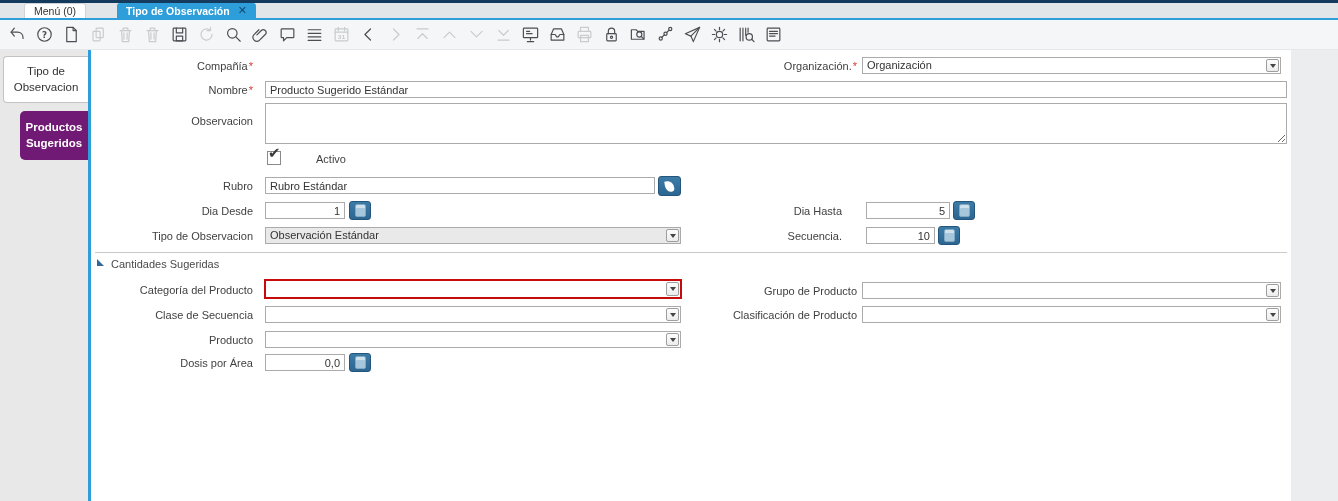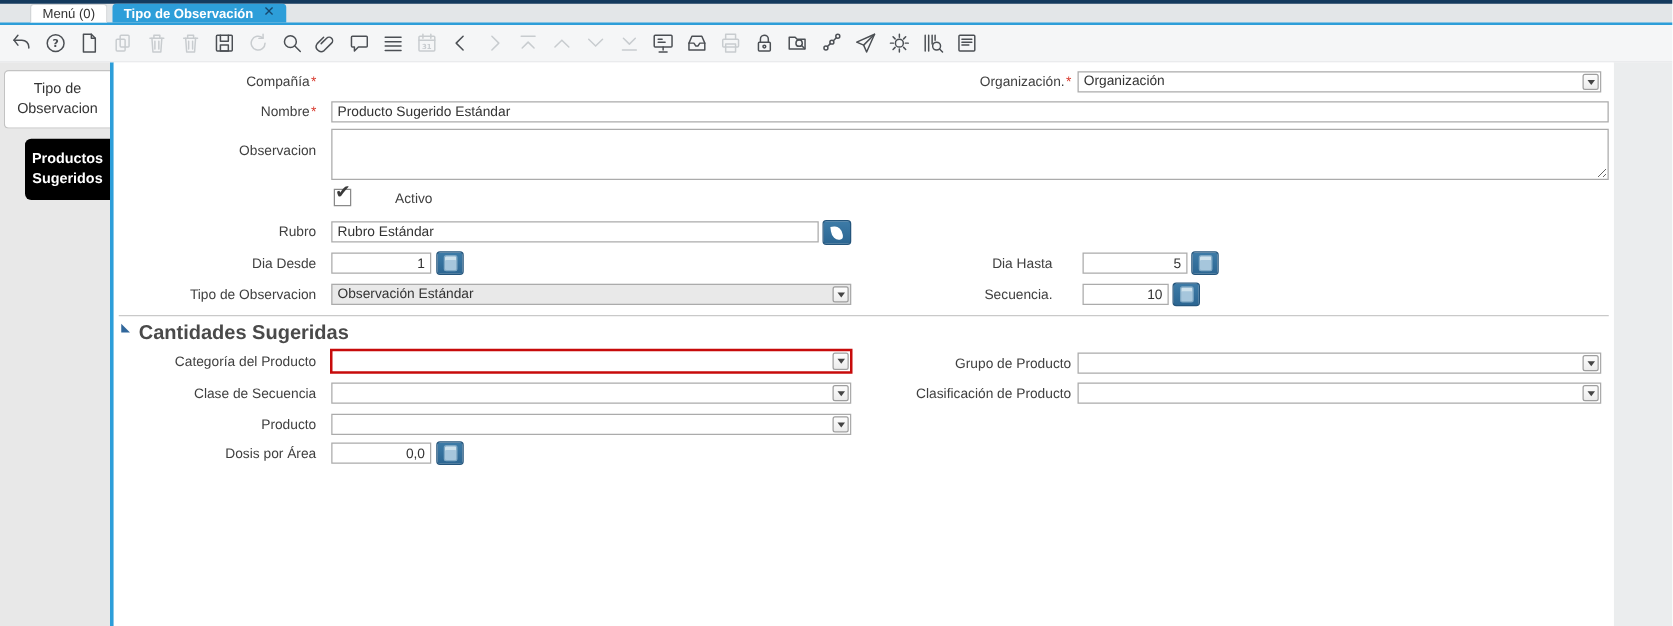--- a/index.html
+++ b/index.html
@@ -3,37 +3,37 @@
 <meta charset="utf-8">
 <style>
   * { margin:0; padding:0; box-sizing:border-box; }
   html,body { width:1338px; height:501px; }
   body { font-family:"Liberation Sans","DejaVu Sans",sans-serif; background:#fff; overflow:hidden; }
   .app { width:1338px; height:501px; display:flex; flex-direction:column; }
 
   
   .topnav { height:20px; background:#e3e6e8; border-top:3px solid #143a5e; border-bottom:2px solid #2d9ed9; display:flex; align-items:stretch; padding-left:24px; }
   .wtab { font-size:10.5px; color:#333; display:flex; align-items:center; padding:0 9px; background:#ffffff; border:1px solid #d2d5d7; border-bottom:none; border-radius:3px 3px 0 0; margin-right:4px; cursor:default; }
-  .wtab.active { background:#2d9ed9; color:#fff; font-weight:bold; border:none; }
+  .wtab.active { background:#2d9ed9; color:#fff; font-weight:bold; border:none;margin-left:27px; }
   .wtab .close { margin-left:8px; color:#15486e; font-weight:bold; font-size:11px; line-height:1; }
 
   
   .toolbar { height:30px; background:#f5f6f7; display:flex; align-items:center; padding-left:7px; gap:7px; border-bottom:1px solid #e6e8ea; }
   .tb { width:20px; height:20px; display:flex; align-items:center; justify-content:center; cursor:pointer; }
   .tb svg { width:19px; height:19px; fill:none; stroke:#4b4f54; stroke-width:1.5; stroke-linecap:round; stroke-linejoin:round; }
   .tb text { fill:#4b4f54; stroke:none; font-family:"DejaVu Sans",sans-serif; font-weight:bold; }
   .tb.off svg { stroke:#c8cccf; }
   .tb.off text { fill:#c8cccf; }
 
   
   .main { flex:1; display:flex; min-height:0; }
   .sidebar { width:88px; background:#e8e8e8; position:relative; }
   .blueline { width:3px; background:#2d9ed9; }
   .stab { margin:6px 0 0 3px; background:#fff; border:1px solid #c3c3c3; border-right:none; border-radius:4px 0 0 4px; text-align:center; font-size:11.5px; color:#333; padding:7px 2px; line-height:1.35; cursor:pointer; }
-  .stab.active { margin-left:20px; margin-top:8px; background:#000000; border:none; border-radius:5px 0 0 5px; color:#fff; font-weight:bold; padding:9px 2px; }
+  .stab.active { margin-left:20px; margin-top:8px; background:#701a75; border:none; border-radius:5px 0 0 5px; color:#fff; font-weight:bold; padding:9px 2px; }
   .rightpanel { width:47px; background:#ebedee; }
   .canvas { flex:1; position:relative; background:#fff; }
 
   
   .lbl { position:absolute; font-size:11px; color:#3f3f3f; text-align:right; white-space:nowrap; }
   .lbl .u { text-underline-offset:2px; cursor:pointer; }
   .req { color:#d83a2e; margin-left:1px; }
   .tin { position:absolute; height:17px; border:1px solid #ababab; background:#fff; font-family:inherit; font-size:11px; color:#333; padding:0 4px; outline:none; }
   .tin.num { text-align:right; }
   .combo { position:absolute; height:17px; border:1px solid #ababab; background:#fff; display:flex; align-items:stretch; cursor:pointer; }
@@ -42,21 +42,21 @@
   .combo .val { flex:1; font-size:11px; color:#333; padding:1px 4px; overflow:hidden; white-space:nowrap; }
   .combo .dbtn { width:13px; margin:1px; border:1px solid #9e9e9e; background:linear-gradient(#fdfdfd,#ececec); display:flex; align-items:center; justify-content:center; border-radius:2px; }
   .combo .dbtn:after { content:""; border-left:3.5px solid transparent; border-right:3.5px solid transparent; border-top:4px solid #444; }
   textarea.ta { position:absolute; border:1px solid #ababab; font-family:inherit; font-size:11px; color:#333; padding:2px 4px; resize:both; outline:none; }
   .bbtn { position:absolute; width:22px; height:19px; background:linear-gradient(#3d7ba7,#2c6692); border:1px solid #24557c; border-radius:3px; cursor:pointer; display:flex; align-items:center; justify-content:center; }
   .bbtn .scr { width:11px; height:13px; background:#a6c6dc; border:1px solid #7fa8c4; border-radius:2px; box-shadow:inset 0 3px 0 #cfe2ec; }
   .bbtn .leaf { width:9px; height:11px; background:#fff; border-radius:0 90% 4px 90%; transform:rotate(-8deg); }
   .chk { position:absolute; width:14px; height:14px; background:#fff; border:1px solid #8a8a8a; }
   .chk .mark { position:absolute; top:-8px; left:0px; font-size:15px; color:#3a3a3a; font-family:"DejaVu Sans",sans-serif; }
   .sep { position:absolute; height:1px; background:#c9c9c9; }
-  .sectitle { position:absolute; font-size:16px; font-weight:bold; color:#4a4a4a; }
+  .sectitle { position:absolute; font-size:11px; font-weight:normal; color:#4a4a4a; }
   .tri { position:absolute; width:0; height:0; border-bottom:7px solid #31679b; border-right:7px solid transparent; cursor:pointer; }
 </style>
 </head>
 <body>
 
 <div class="app">
 
   <div class="topnav">
     <div class="wtab">
       <span>Menú (0)</span>

